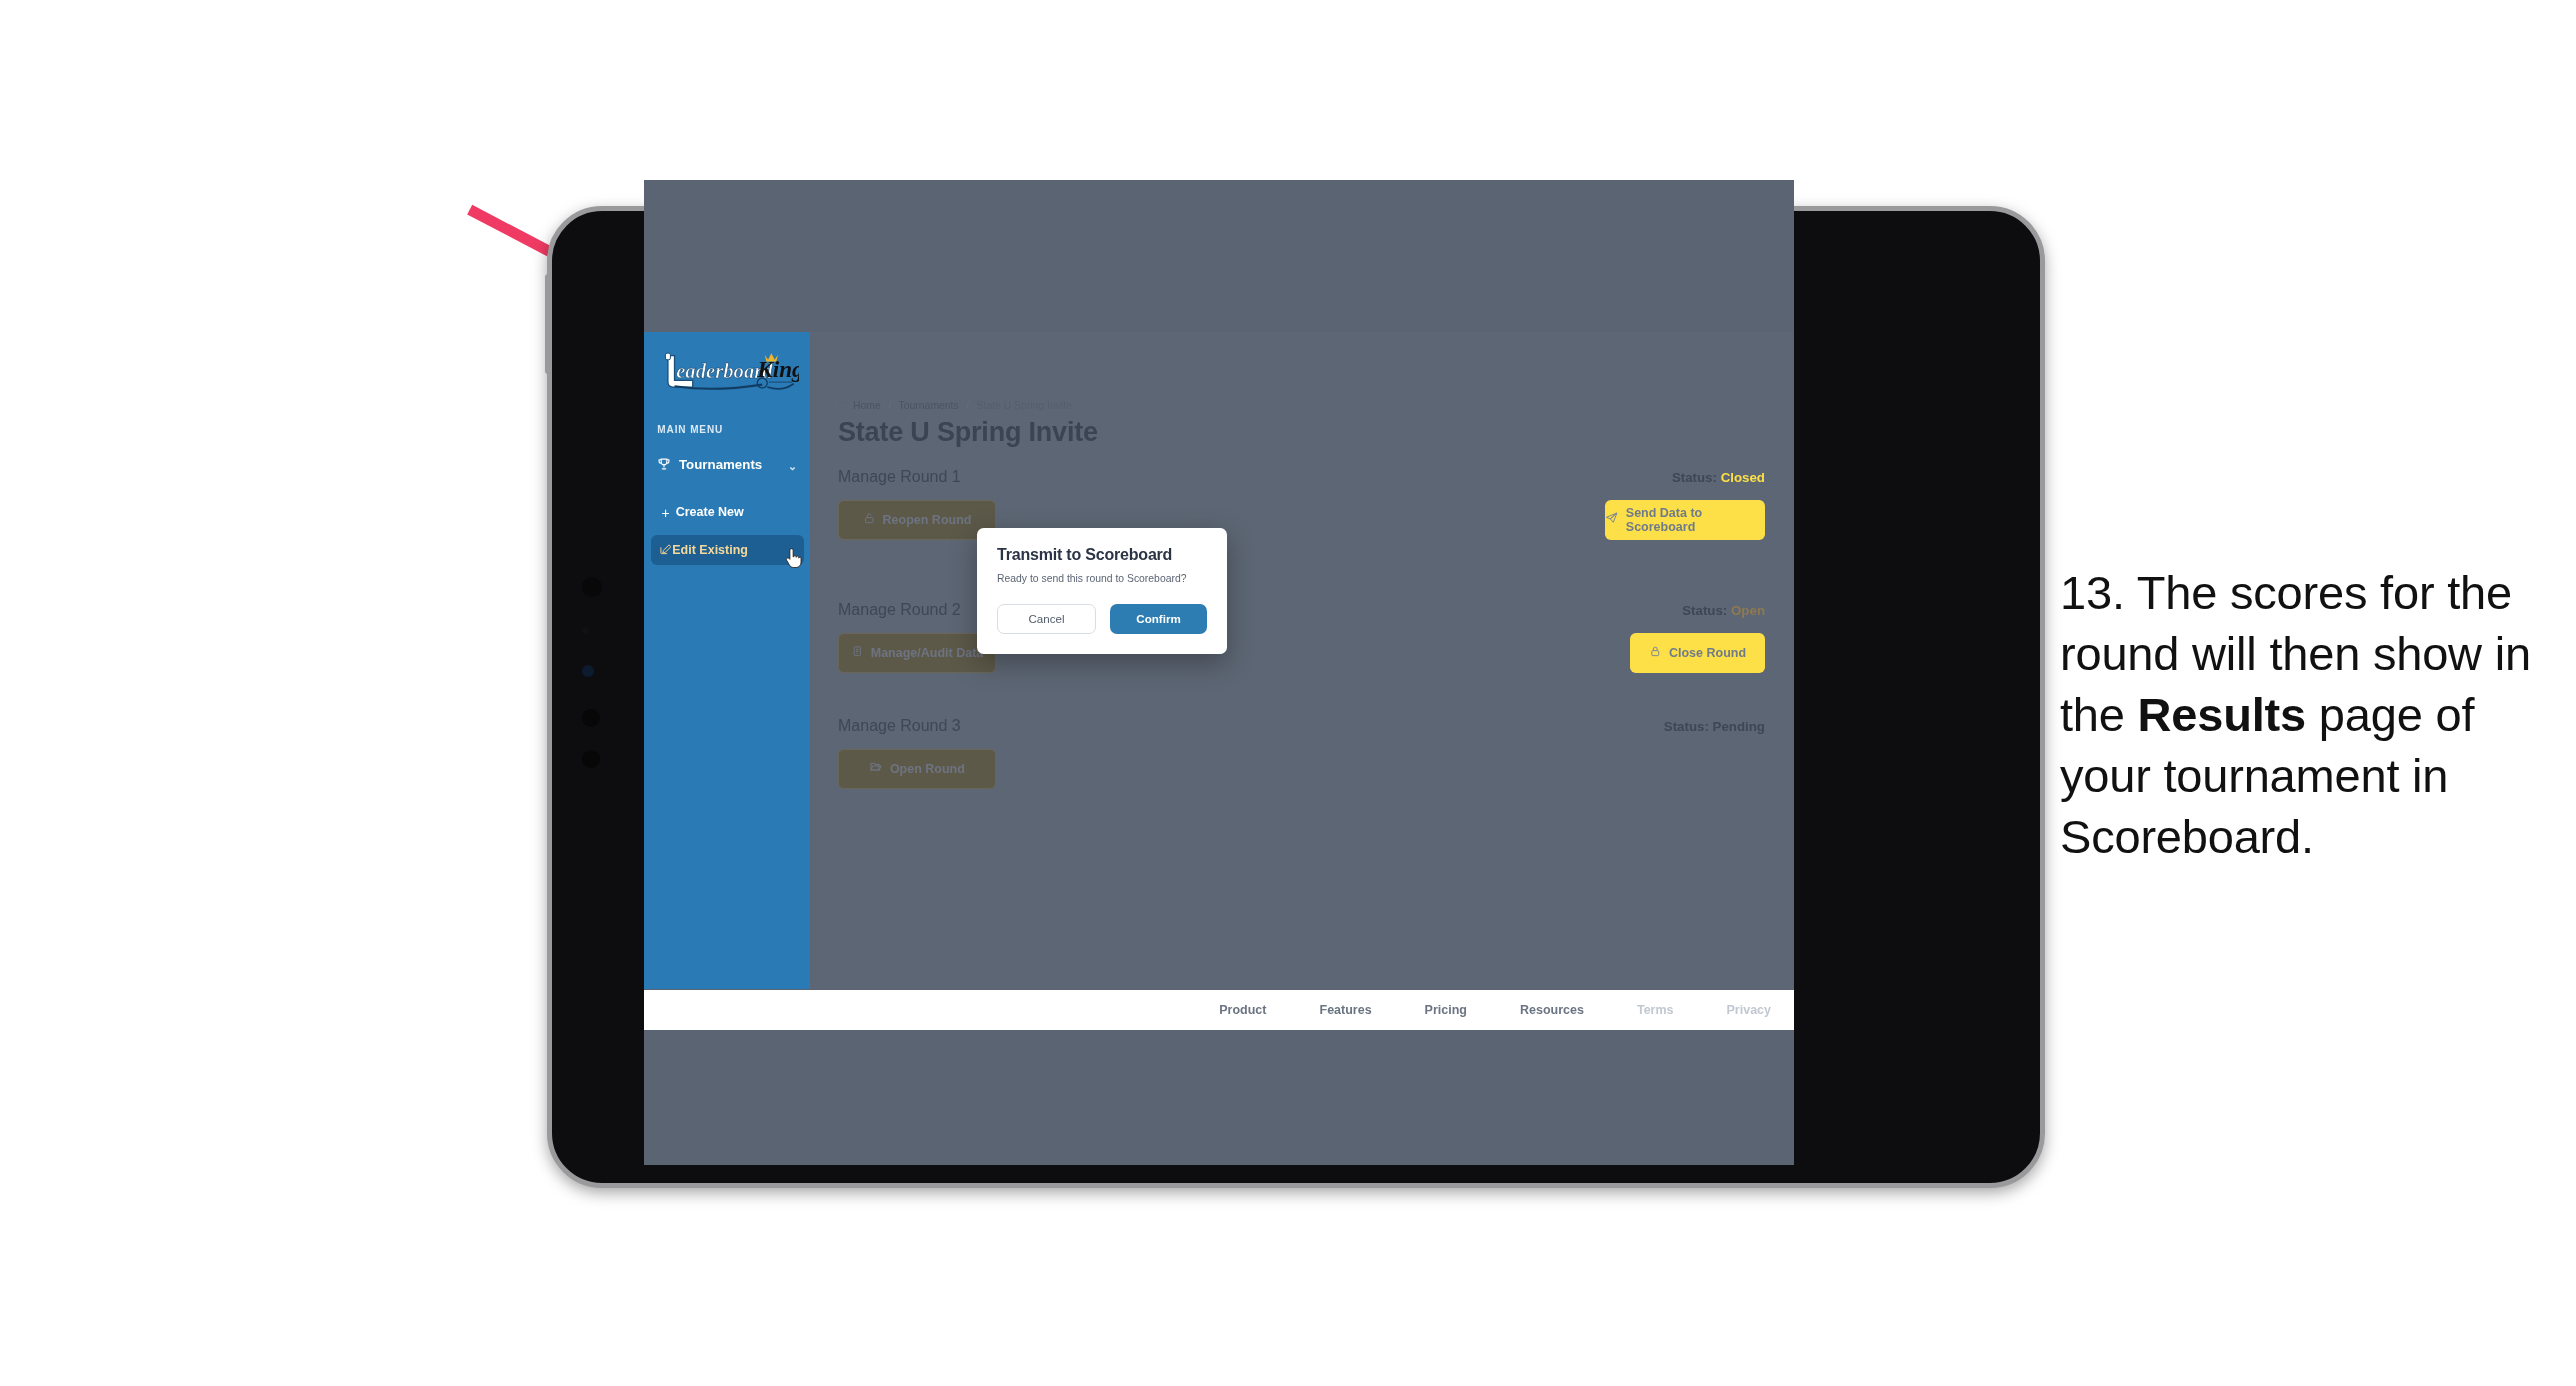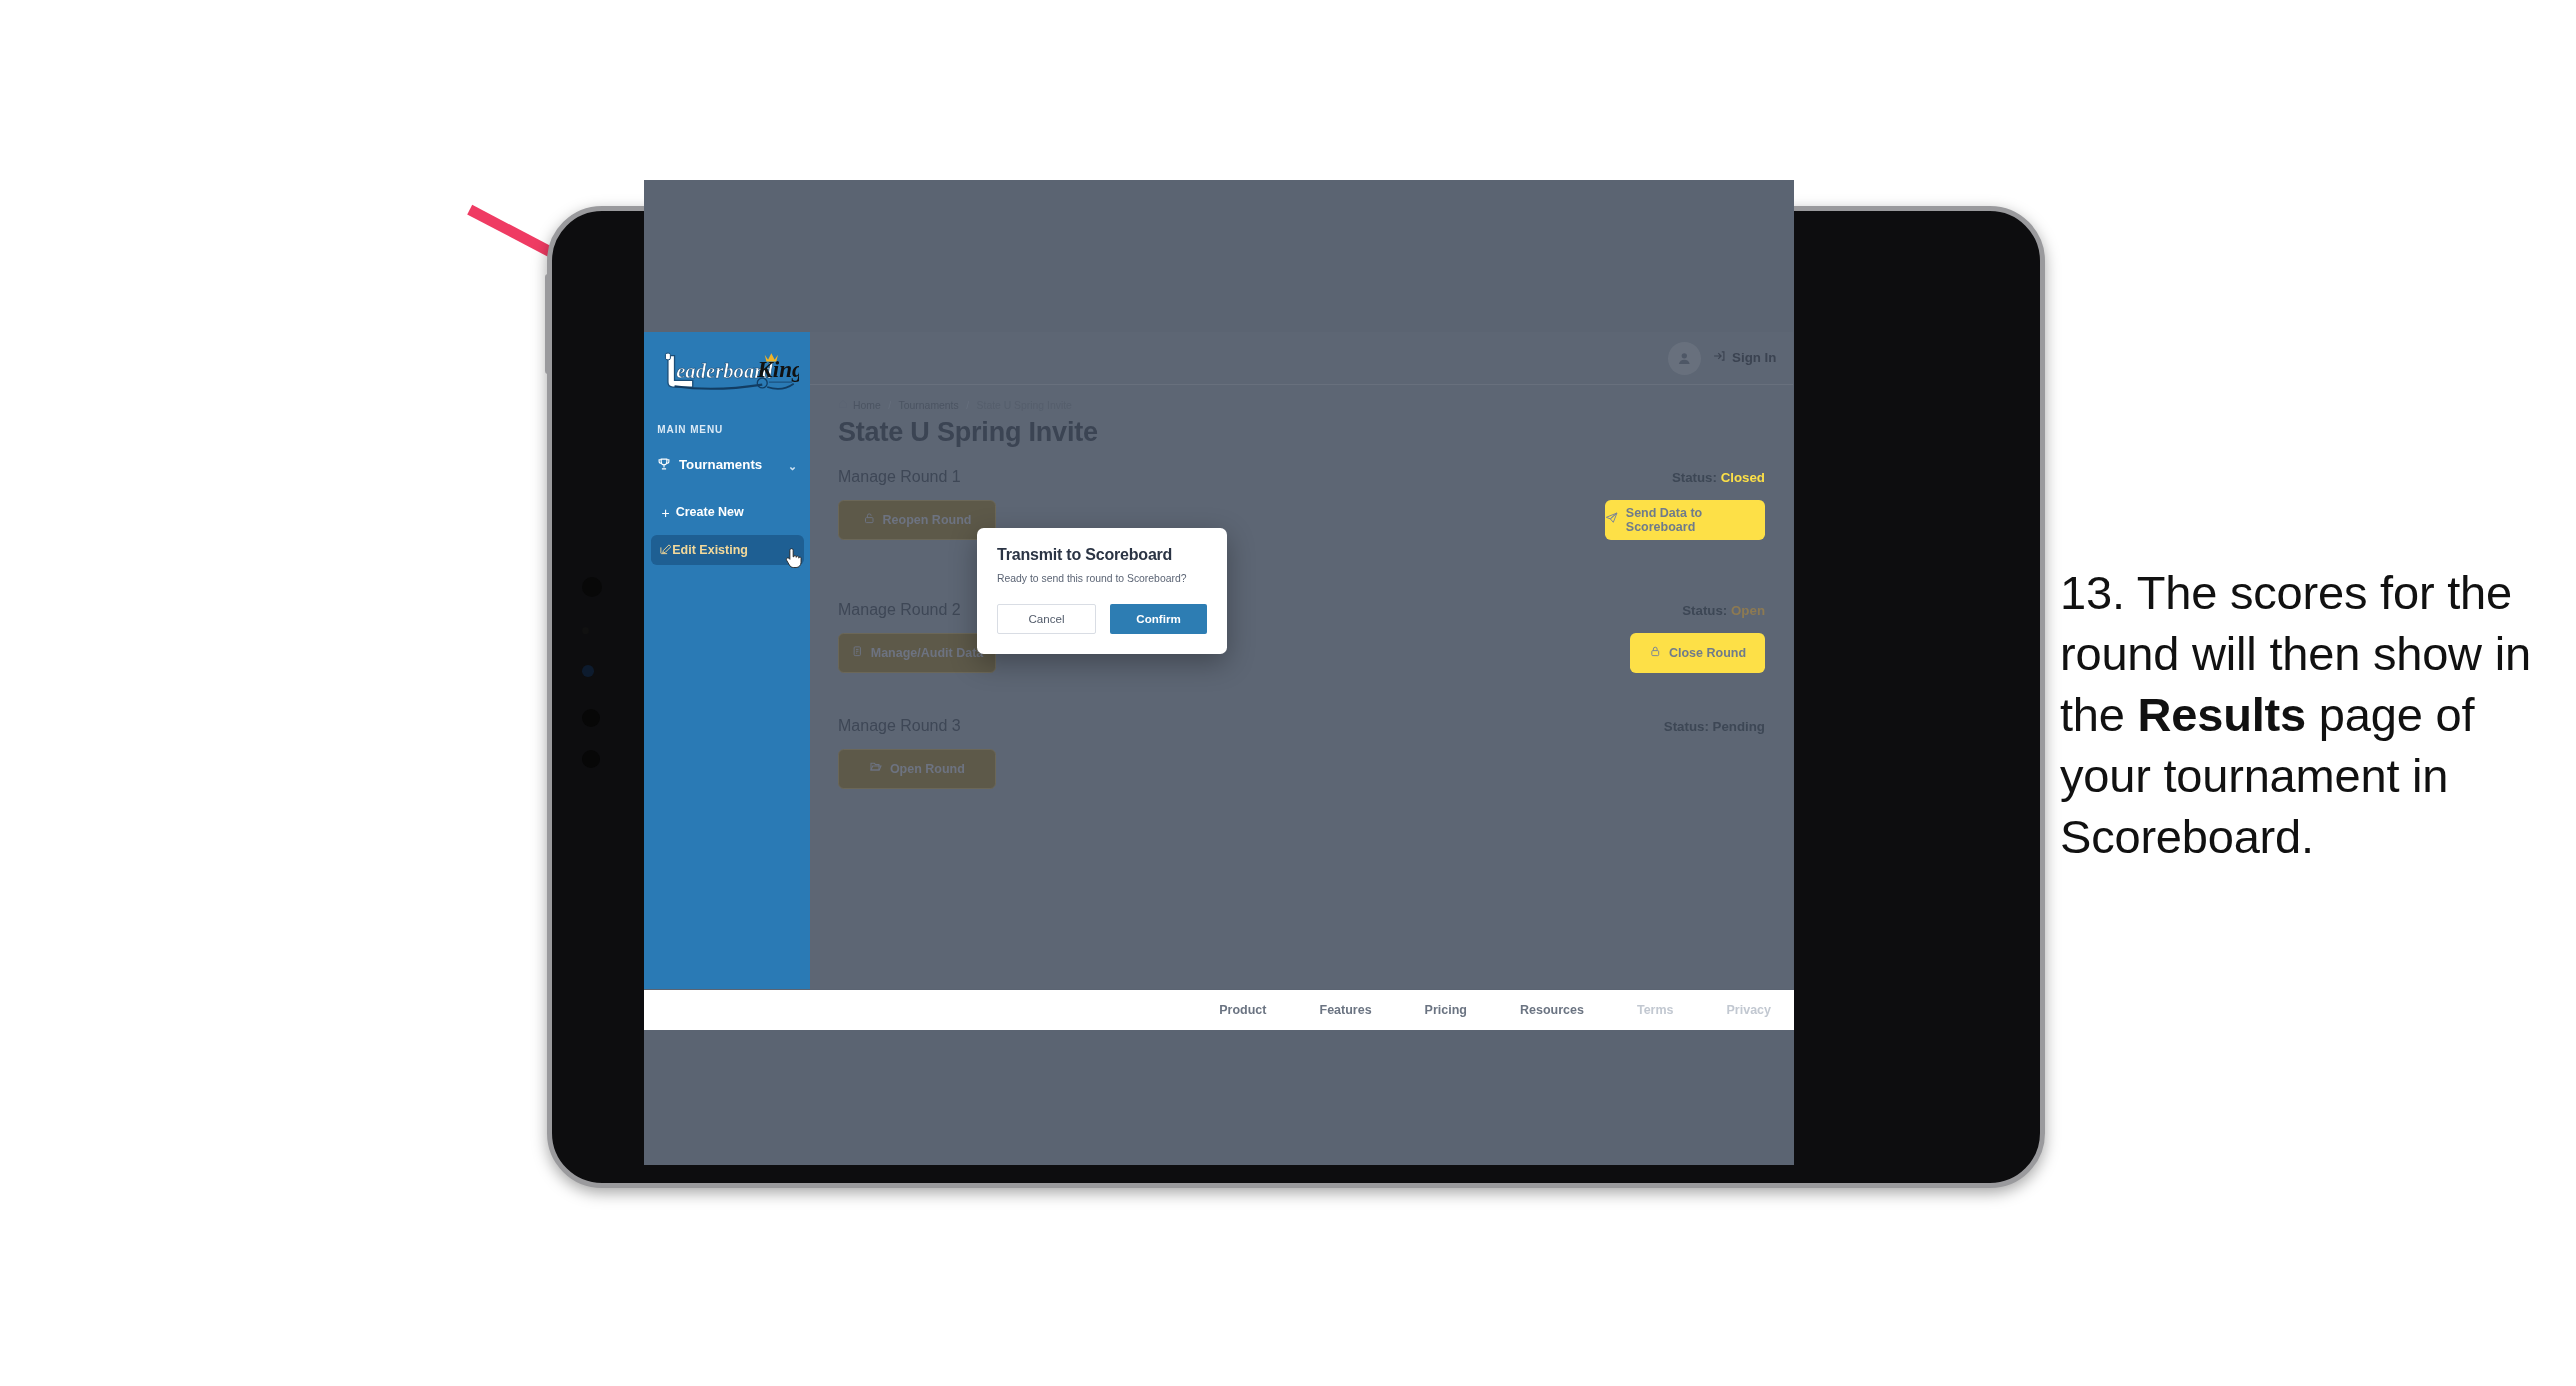--- a/index.html
+++ b/index.html
@@ -103,21 +103,21 @@
   
   .modal-wrap{position:absolute;left:0;top:0;width:1068px;height:985px;z-index:30;pointer-events:none;}
   .modal{
     position:absolute;left:333px;top:348px;width:250px;
     background:#fff;border-radius:6.7px;box-shadow:0 8.3px 28px rgba(0,0,0,.30);
     padding:18.3px 20px 20px 20px;box-sizing:border-box;
   }
   .modal-title{font-size:16px;font-weight:700;color:#2b3444;letter-spacing:-0.2px;}
   .modal-sub{margin-top:8.3px;font-size:10.4px;color:#5b6474;}
   .modal-btns{margin-top:20px;display:flex;gap:14px;}
-  .mbtn{height:30px;flex:1;border-radius:2px;display:flex;align-items:center;justify-content:center;font-size:11.6px;box-sizing:border-box;}
+  .mbtn{height:30px;flex:1;border-radius:7px;display:flex;align-items:center;justify-content:center;font-size:11.6px;box-sizing:border-box;}
   .mbtn-cancel{background:#fff;border:0.8px solid #d9dde4;color:#525b6a;font-weight:400;}
   .mbtn-confirm{background:#2d7db3;color:#fff;font-weight:700;}
 </style>
 </head>
 <body>
 
 <div class="stage">
 
 
   <div class="anno anno-right">
@@ -195,37 +195,20 @@
             <span>Edit Existing</span>
           </div>
 
           <svg class="cursor" viewBox="0 0 22 28">
             <path d="M7 4c0-1.1.9-2 2-2s2 .9 2 2v8h.6c0-.9.7-1.6 1.6-1.6s1.6.7 1.6 1.6v.6c0-.9.7-1.5 1.5-1.5s1.5.7 1.5 1.5v1c0-.8.6-1.4 1.4-1.4s1.4.6 1.4 1.4v5c0 3.6-2.4 6.4-6 6.4h-3c-2.6 0-4.2-1.2-5.2-3.1L3 16c-.5-.9-.2-2 .7-2.5.9-.5 1.9-.2 2.5.6L7 15z" fill="#ffffff" stroke="#222222" stroke-width="1.1" stroke-linejoin="round"></path>
           </svg>
         </div>
 
         <div class="content">
 
-          <div class="topbar">
-            <div class="avatar">
-              <svg width="16.6" height="16.6" viewBox="0 0 20 20" fill="#4e5766">
-                <circle cx="10" cy="7" r="3.2"></circle>
-                <path d="M3.5 17c.6-3.4 3.3-5.2 6.5-5.2s5.9 1.8 6.5 5.2z"></path>
-              </svg>
-            </div>
-            <div class="signin">
-              <span>
-                <svg width="14" height="14" viewBox="0 0 20 20" fill="none" stroke="#3b4351" stroke-width="1.7">
-                  <path d="M3 10h9M9 6l4 4-4 4"></path>
-                  <path d="M14 4h3v12h-3"></path>
-                </svg>
-              </span>
-              <span>Sign In</span>
-            </div>
-          </div>
 
           <div class="crumbs">
             <span class="c-home">
               <span>
                 <svg width="10" height="10" viewBox="0 0 20 20" fill="none" stroke="#5a6personally" stroke-width="1.6">
                     <path d="M3 9l7-6 7 6v7a1 1 0 0 1-1 1H4a1 1 0 0 1-1-1z" stroke="#5a6372"></path>
                   </svg>
               </span>
               <span>Home</span>
             </span>

